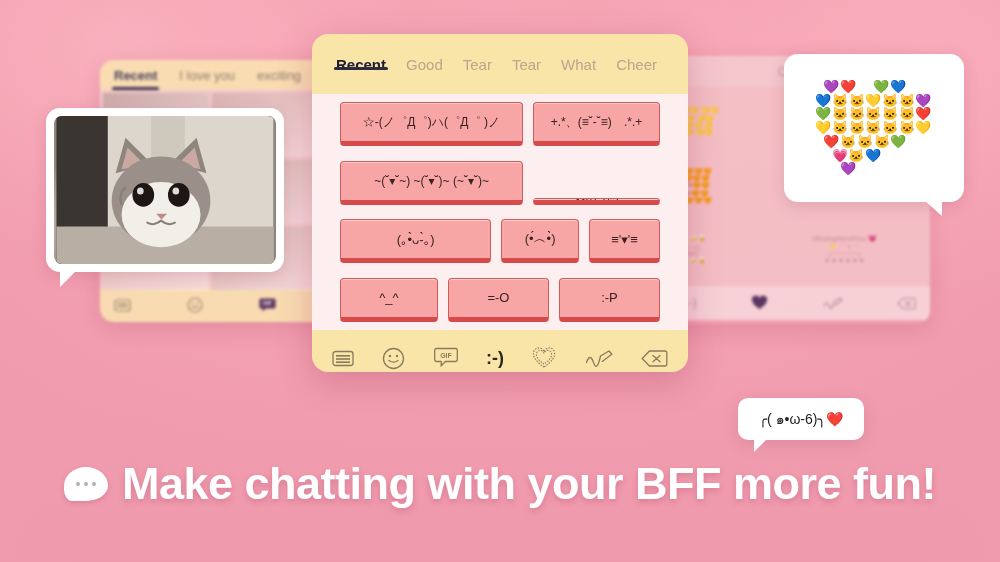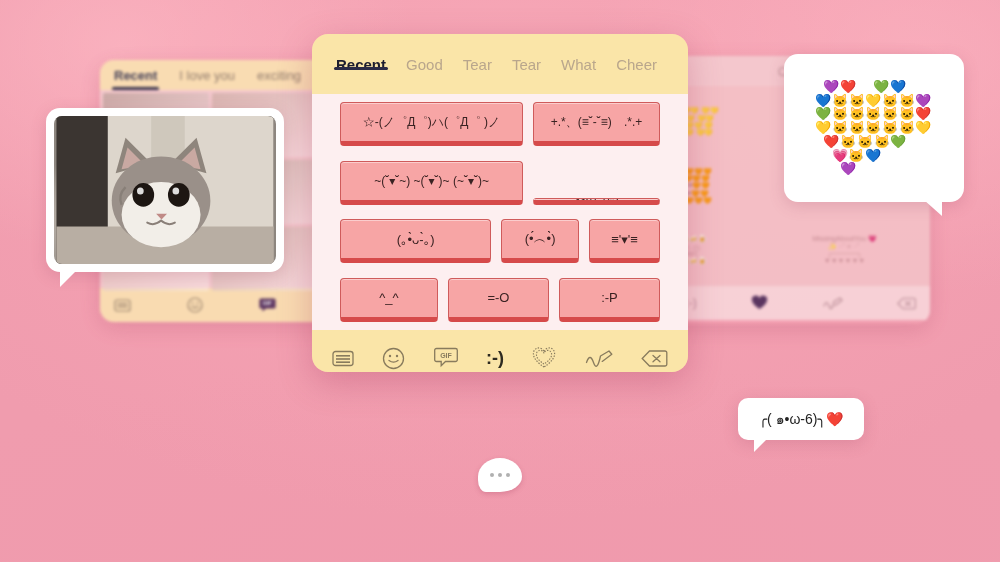--- a/index.html
+++ b/index.html
@@ -441,15 +441,16 @@
     <span>╭( ๑•ω-6)╮❤️</span>
     <div class="tail"></div>
   </div>
 
   <div id="headline-wrap">
     <span id="chat-icon">
         <i></i>
         <i></i>
         <i></i>
       </span>
+    <span id="headline">Make chatting with your BFF more fun!</span>
   </div>
 
 </div>
 
 </body></html>

